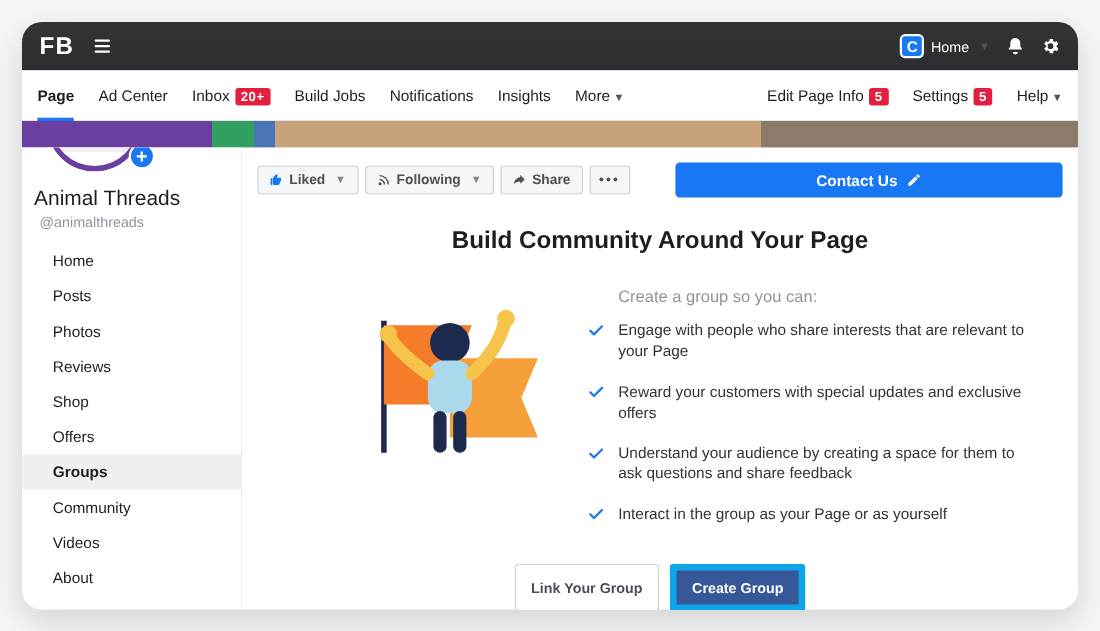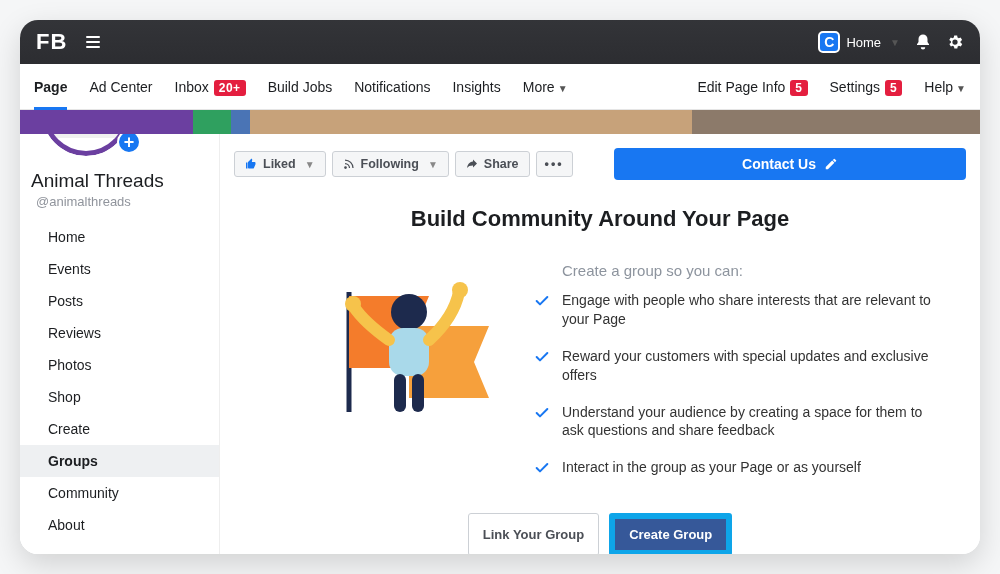--- a/index.html
+++ b/index.html
@@ -119,28 +119,28 @@
       <div class="avatar-wrap">
         <div class="avatar">
             <div class="avatar-ring"></div>
           </div>
         <div class="plus">+</div>
       </div>
       <div class="page-name">Animal Threads</div>
       <div class="page-handle">@animalthreads</div>
       <div class="side-list" id="side-list">
           <div class="side-item">Home</div>
-          <div class="side-item">Events</div>
           <div class="side-item">Posts</div>
+          <div class="side-item">Photos</div>
           <div class="side-item">Reviews</div>
-          <div class="side-item">Photos</div>
           <div class="side-item">Shop</div>
-          <div class="side-item">Create</div>
+          <div class="side-item">Offers</div>
           <div class="side-item selected">Groups</div>
           <div class="side-item">Community</div>
+          <div class="side-item">Videos</div>
           <div class="side-item">About</div>
         </div>
     </div>
 
     <div class="main">
       <div class="action-row">
         <div class="btn-group">
           <div class="mini-btn">
             <svg width="12" height="12" viewBox="0 0 24 24" fill="#1877f2">
                 <path d="M2 21h3V9H2v12zm19-11c0-1.1-.9-2-2-2h-5.3l.8-3.8V3.5c0-.4-.2-.8-.4-1.1L13 1 6.6 7.4C6.2 7.8 6 8.3 6 8.8V19c0 1.1.9 2 2 2h8c.8 0 1.5-.5 1.8-1.2l3-7c.1-.3.2-.5.2-.8v-2z"></path>

